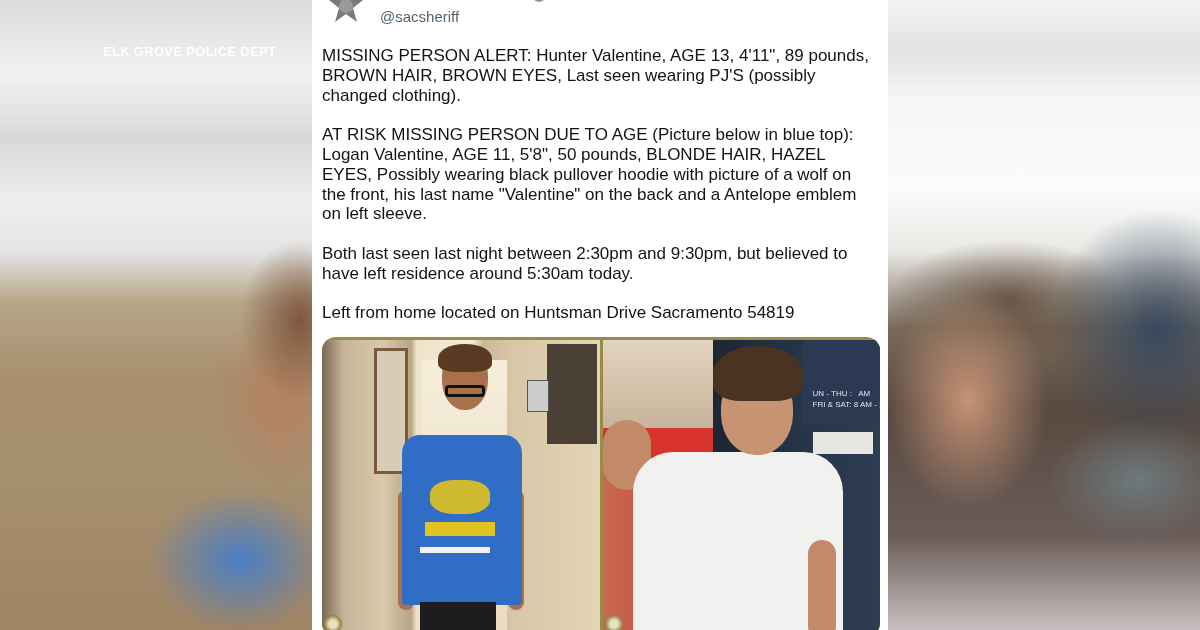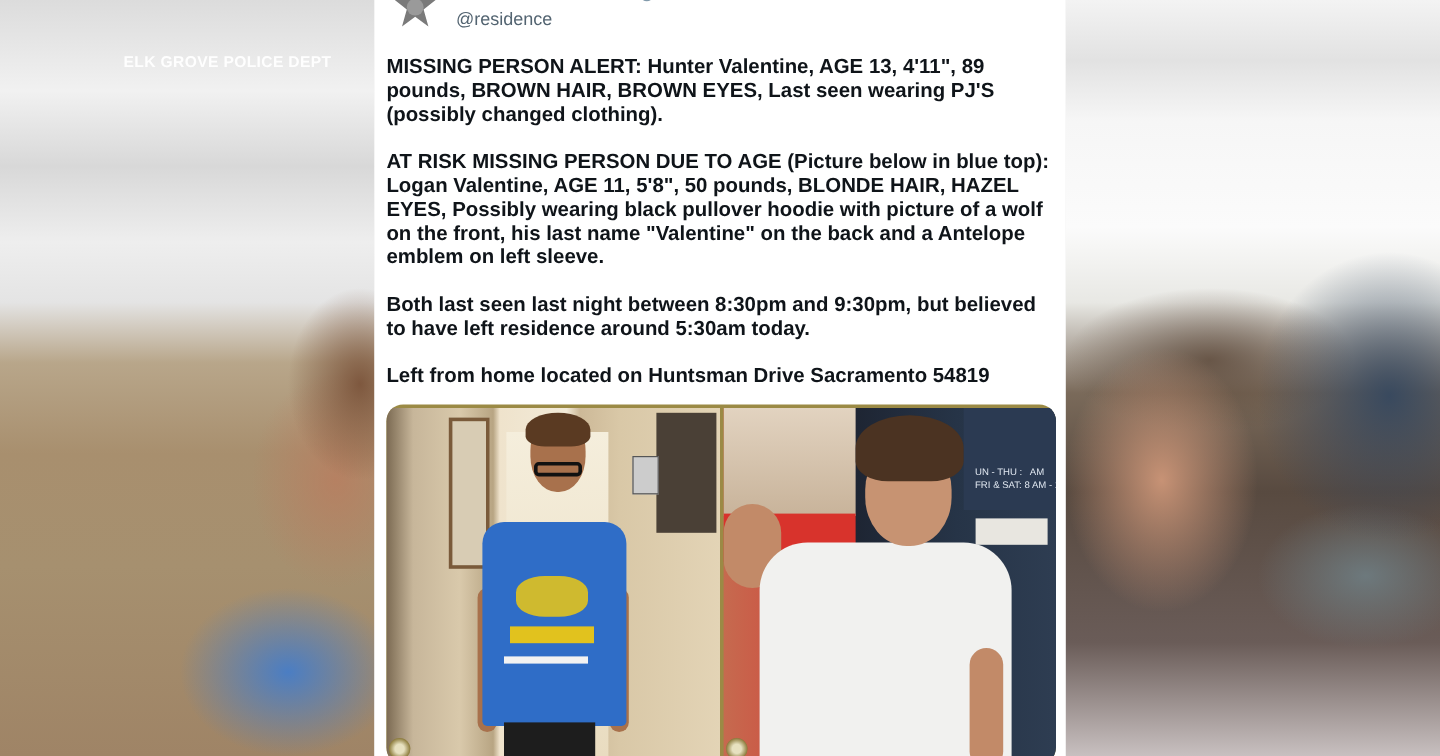--- a/index.html
+++ b/index.html
@@ -41,21 +41,21 @@
   }
   .badge svg { width: 40px; height: 40px; }
   .names { display: flex; flex-direction: column; }
   .display-name { font-size: 16px; font-weight: bold; color: #0f1419; height: 18px; line-height: 18px; }
   .verified { display: inline-block; width: 12px; height: 12px; border-radius: 50%; background: #829aab; margin-left: 6px; vertical-align: middle; }
   .handle { font-size: 15px; color: #536471; line-height: 18px; margin-top: 4px; }
   .body-text {
     position: absolute; left: 10px; top: 46px; width: 556px;
     font-size: 17px; line-height: 19.8px; color: #0f1419;
   }
-  .body-text p { margin: 0 0 19.8px 0; white-space: pre-wrap; font-weight: bold; }
+  .body-text p { margin: 0 0 19.8px 0; white-space: pre-wrap; }
   .media {
     position: absolute; left: 10px; top: 337px; width: 558px; height: 300px;
     border-radius: 14px; overflow: hidden; display: flex; gap: 3px; background: #9b8a45;
     padding-top: 3px; box-sizing: border-box;
   }
   .photo { position: relative; flex: 1; height: 100%; overflow: hidden; }
   
   .photo-1 {
     background:
       linear-gradient(to right, #7b6a52 0%, #c7b69a 8%, #d9c9ab 22%, #b8a583 32%, #efe3cc 34%, #f2ead8 54%, #cdb998 58%, #d9c8a7 70%, #e3d4b6 100%);
@@ -103,28 +103,28 @@
     <div class="badge">
       <svg viewBox="0 0 40 40">
         <polygon points="20,2 24,14 37,14 27,22 31,36 20,28 9,36 13,22 3,14 16,14" fill="#7a7a7a"></polygon>
         <circle cx="20" cy="20" r="7" fill="#9a9a9a"></circle>
       </svg>
     </div>
     <div class="names">
       <div class="display-name">
         <span>Sacramento Sheriff</span><span class="verified"></span>
       </div>
-      <div class="handle">@residence</div>
+      <div class="handle">@sacsheriff</div>
     </div>
   </div>
 
   <div class="body-text">
     <p>MISSING PERSON ALERT: Hunter Valentine, AGE 13, 4'11", 89 pounds, BROWN HAIR, BROWN EYES, Last seen wearing PJ'S (possibly changed clothing).</p>
     <p>AT RISK MISSING PERSON DUE TO AGE (Picture below in blue top): Logan Valentine, AGE 11, 5'8", 50 pounds, BLONDE HAIR, HAZEL EYES, Possibly wearing black pullover hoodie with picture of a wolf on the front, his last name "Valentine" on the back and a Antelope emblem on left sleeve.</p>
-    <p>Both last seen last night between 8:30pm and 9:30pm, but believed to have left residence around 5:30am today.</p>
+    <p>Both last seen last night between 2:30pm and 9:30pm, but believed to have left residence around 5:30am today.</p>
     <p>Left from home located on Huntsman Drive Sacramento 54819</p>
   </div>
 
   <div class="media">
     <div class="photo photo-1">
       <div class="p1-doorway"></div>
       <div class="p1-frame"></div>
       <div class="p1-pics"></div>
       <div class="p1-poster"></div>
       <div class="p1-arm-l"></div>

